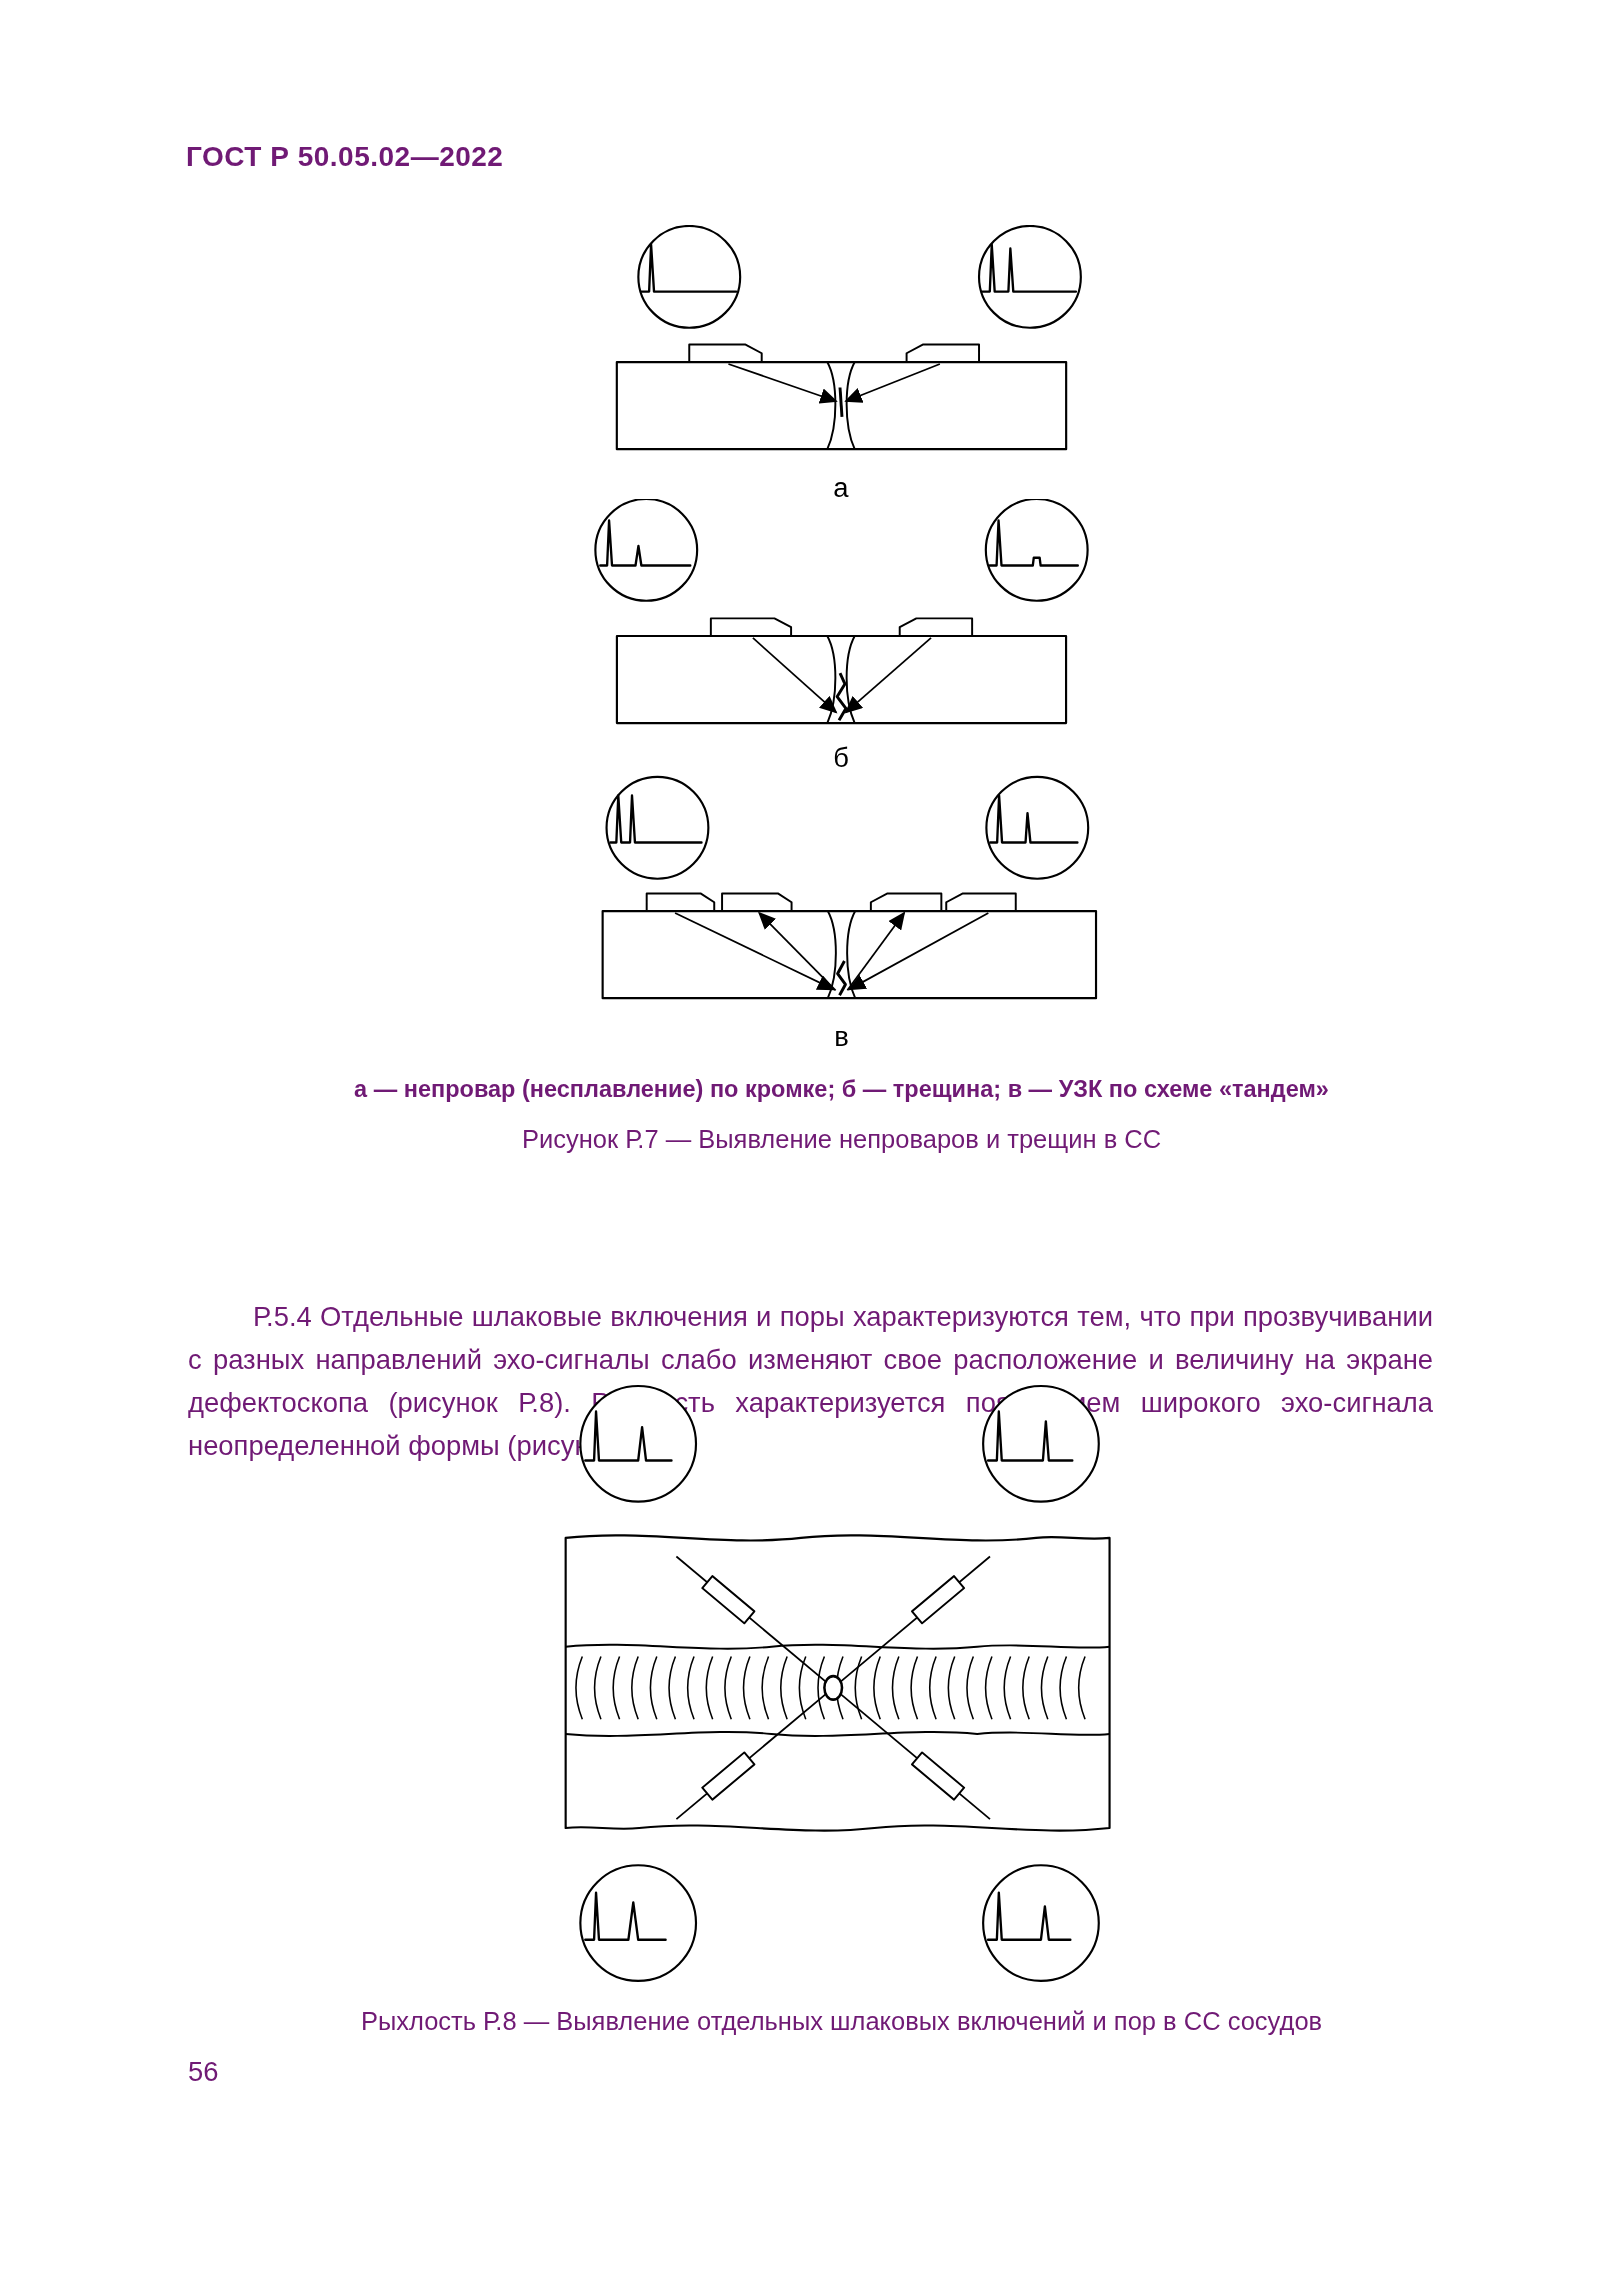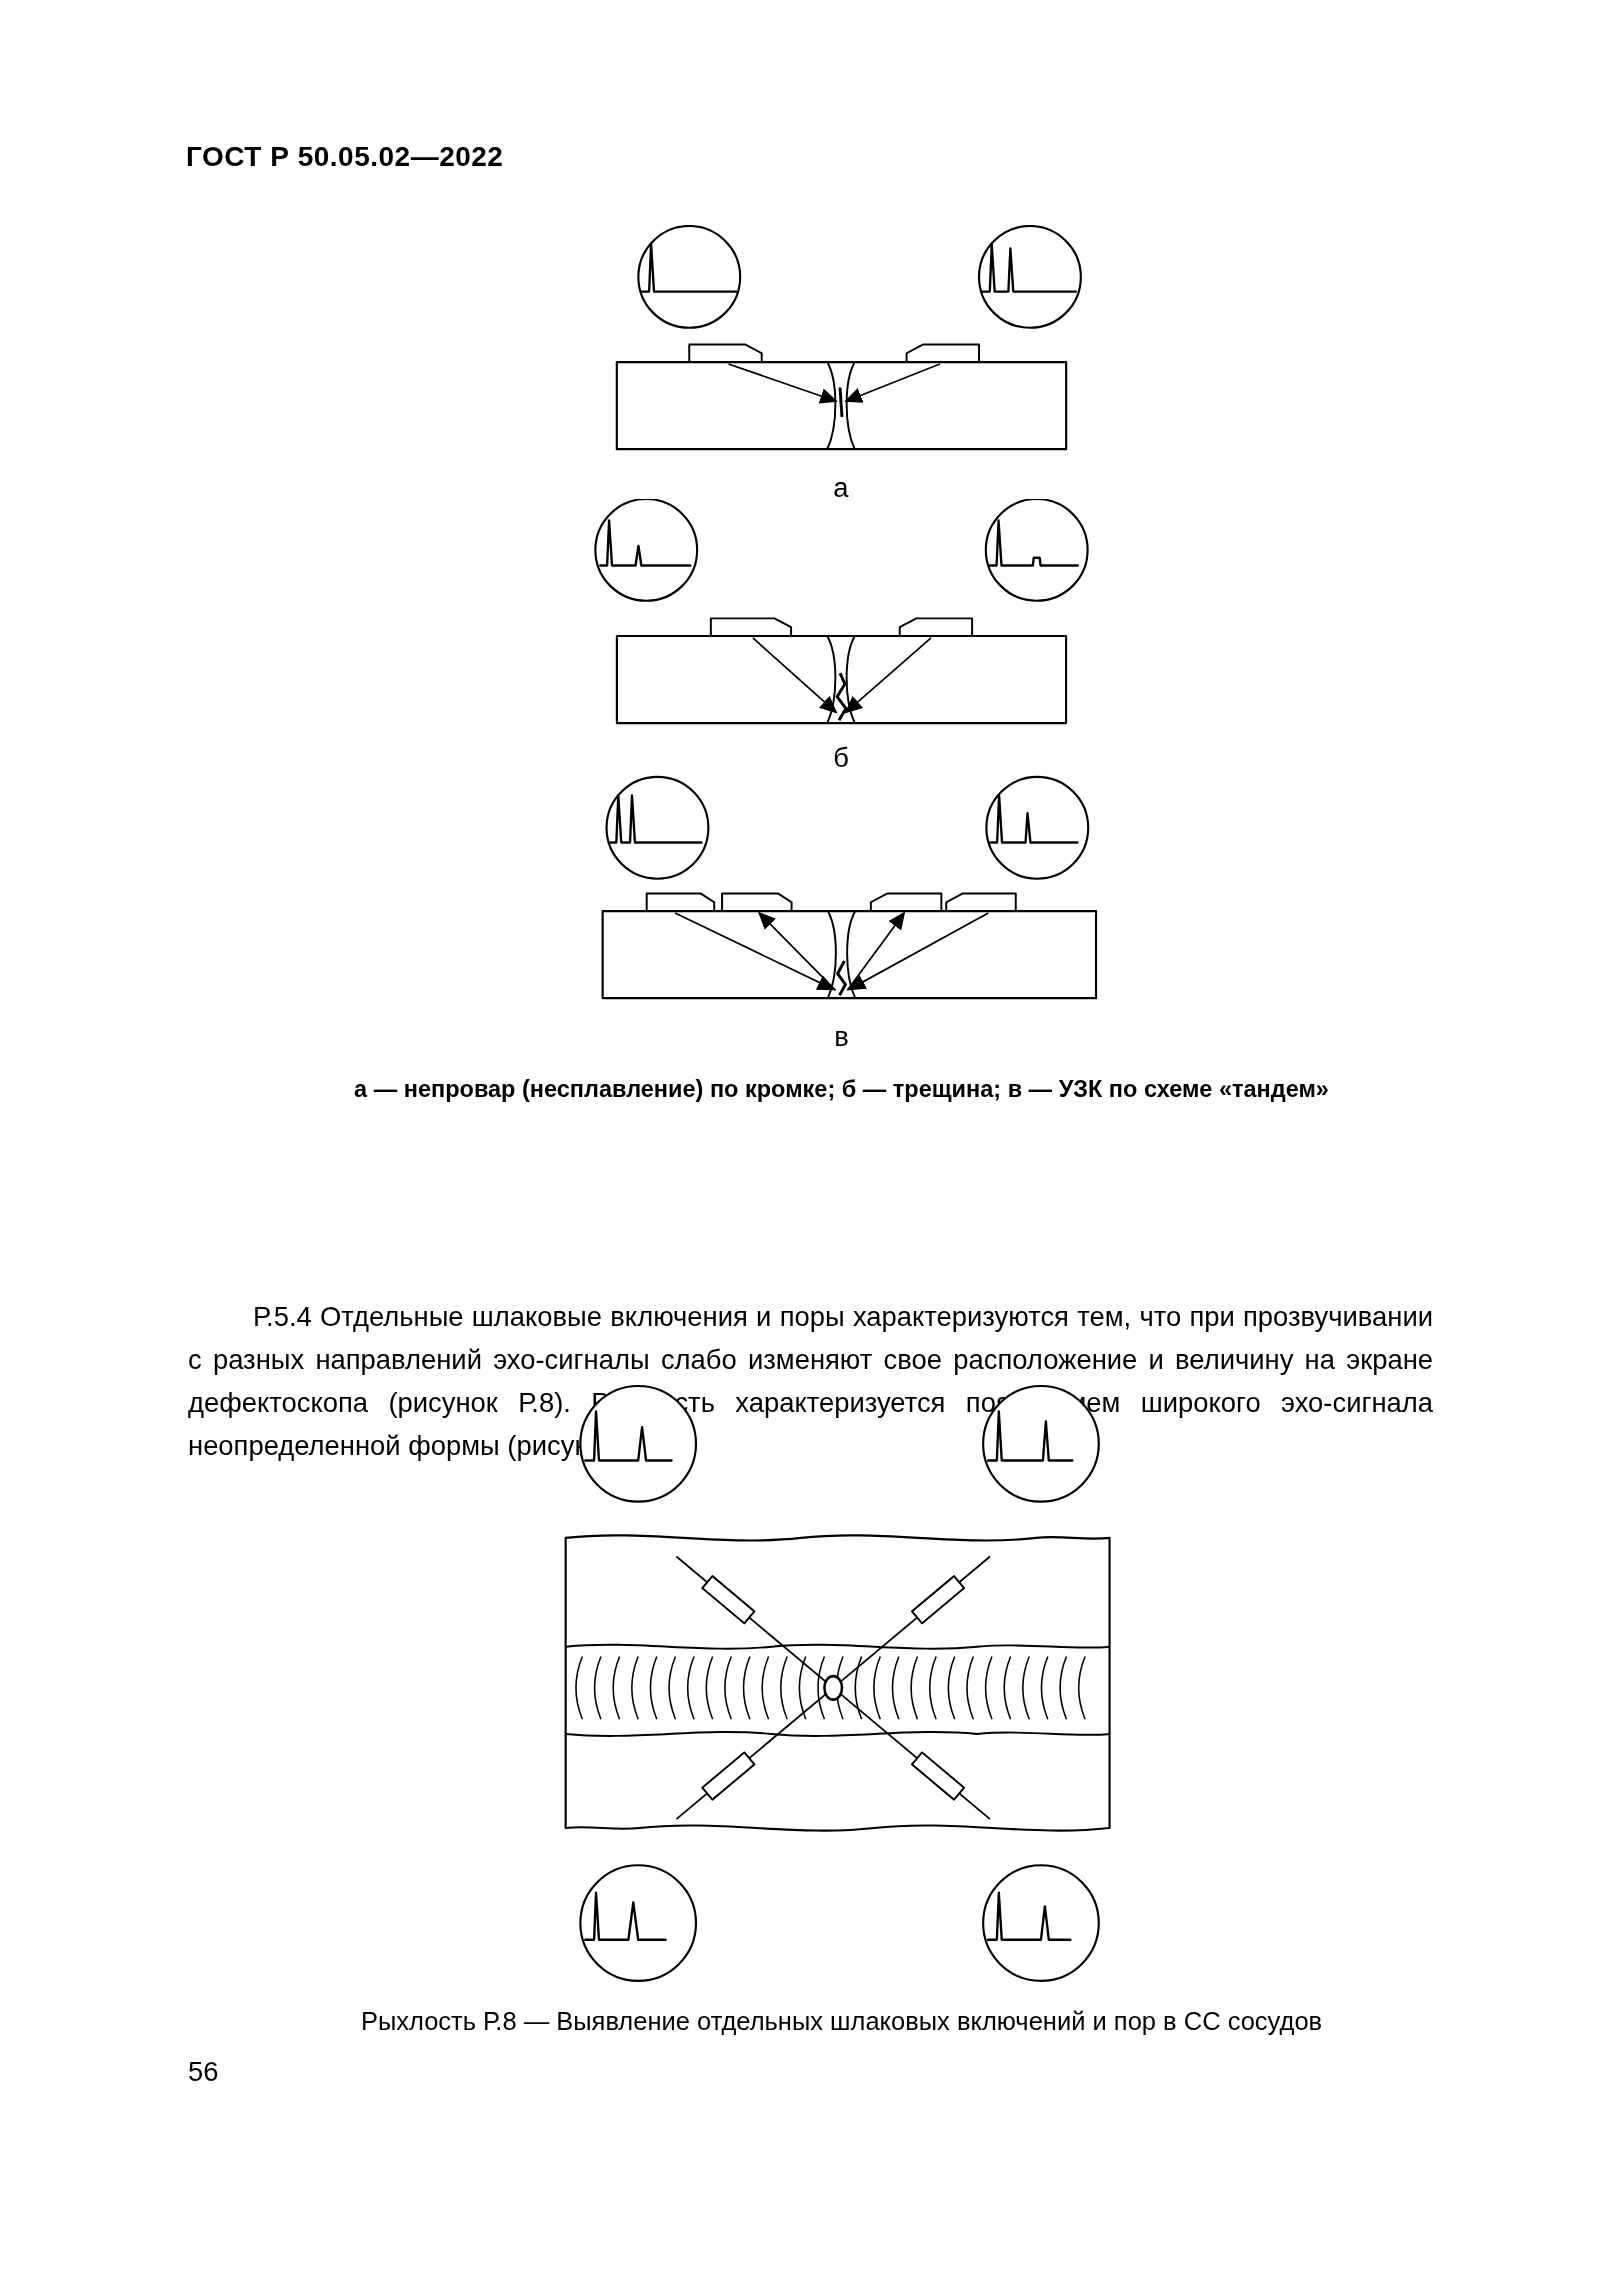--- a/index.html
+++ b/index.html
@@ -1,21 +1,21 @@
 <!DOCTYPE html>
 <html><head>
 <meta charset="utf-8">
 <style>
   html,body { margin:0; padding:0; background:#ffffff; }
   .page {
     position:relative;
     width:1445px; height:2293px;
     background:#ffffff;
     font-family:"Liberation Sans", sans-serif;
-    color:#000000;
+    color:#701a75;
     overflow:hidden;
   }
   .doc-header {
     position:absolute; left:186px; top:141px;
     font-size:28px; font-weight:bold; letter-spacing:0.5px;
   }
   .diagram { position:absolute; }
   
   svg * { vector-effect:none; }
   .screen { fill:#ffffff; stroke:#000; stroke-width:2.2; }
@@ -127,20 +127,21 @@
     <polygon class="probe" points="387,140 387,131 404,122 458,122 458,140"></polygon>
     <path class="beam" d="M110,142 L272,220" marker-end="url(#arrV)"></path>
     <path class="beam" d="M274,221 L196,142" marker-end="url(#arrV)"></path>
     <path class="beam" d="M430,142 L288,220" marker-end="url(#arrV)"></path>
     <path class="beam" d="M286,221 L344,142" marker-end="url(#arrV)"></path>
     <path class="defect" d="M278,226 l6,-11 l-8,-11 l7,-13"></path>
     <text class="diagram-label" x="280" y="278">в</text>
   </svg>
 
   <div class="fig-legend">а — непровар (несплавление) по кромке; б — трещина; в — УЗК по схеме «тандем»</div>
+  <div class="fig-title fig7-title">Рисунок Р.7 — Выявление непроваров и трещин в СС</div>
 
   <p class="body-par par-54">Р.5.4 Отдельные шлаковые включения и поры характеризуются тем, что при прозвучивании с разных направлений эхо-сигналы слабо изменяют свое расположение и величину на экране дефектоскопа (рисунок Р.8). Рыхлость характеризуется появлением широкого эхо-сигнала неопределенной формы (рисунок Р.9).</p>
 
   <svg class="diagram" style="left:549px; top:1380px;" width="588" height="603" viewBox="0 0 600 615">
     <g>
       <circle class="screen" cx="91" cy="65" r="59"></circle>
       <path class="wave" d="M37,82 h9 l2,-50 l3,50 h40 l4,-34 l4,34 h26"></path>
     </g>
     <g>
       <circle class="screen" cx="502" cy="65" r="59"></circle>

